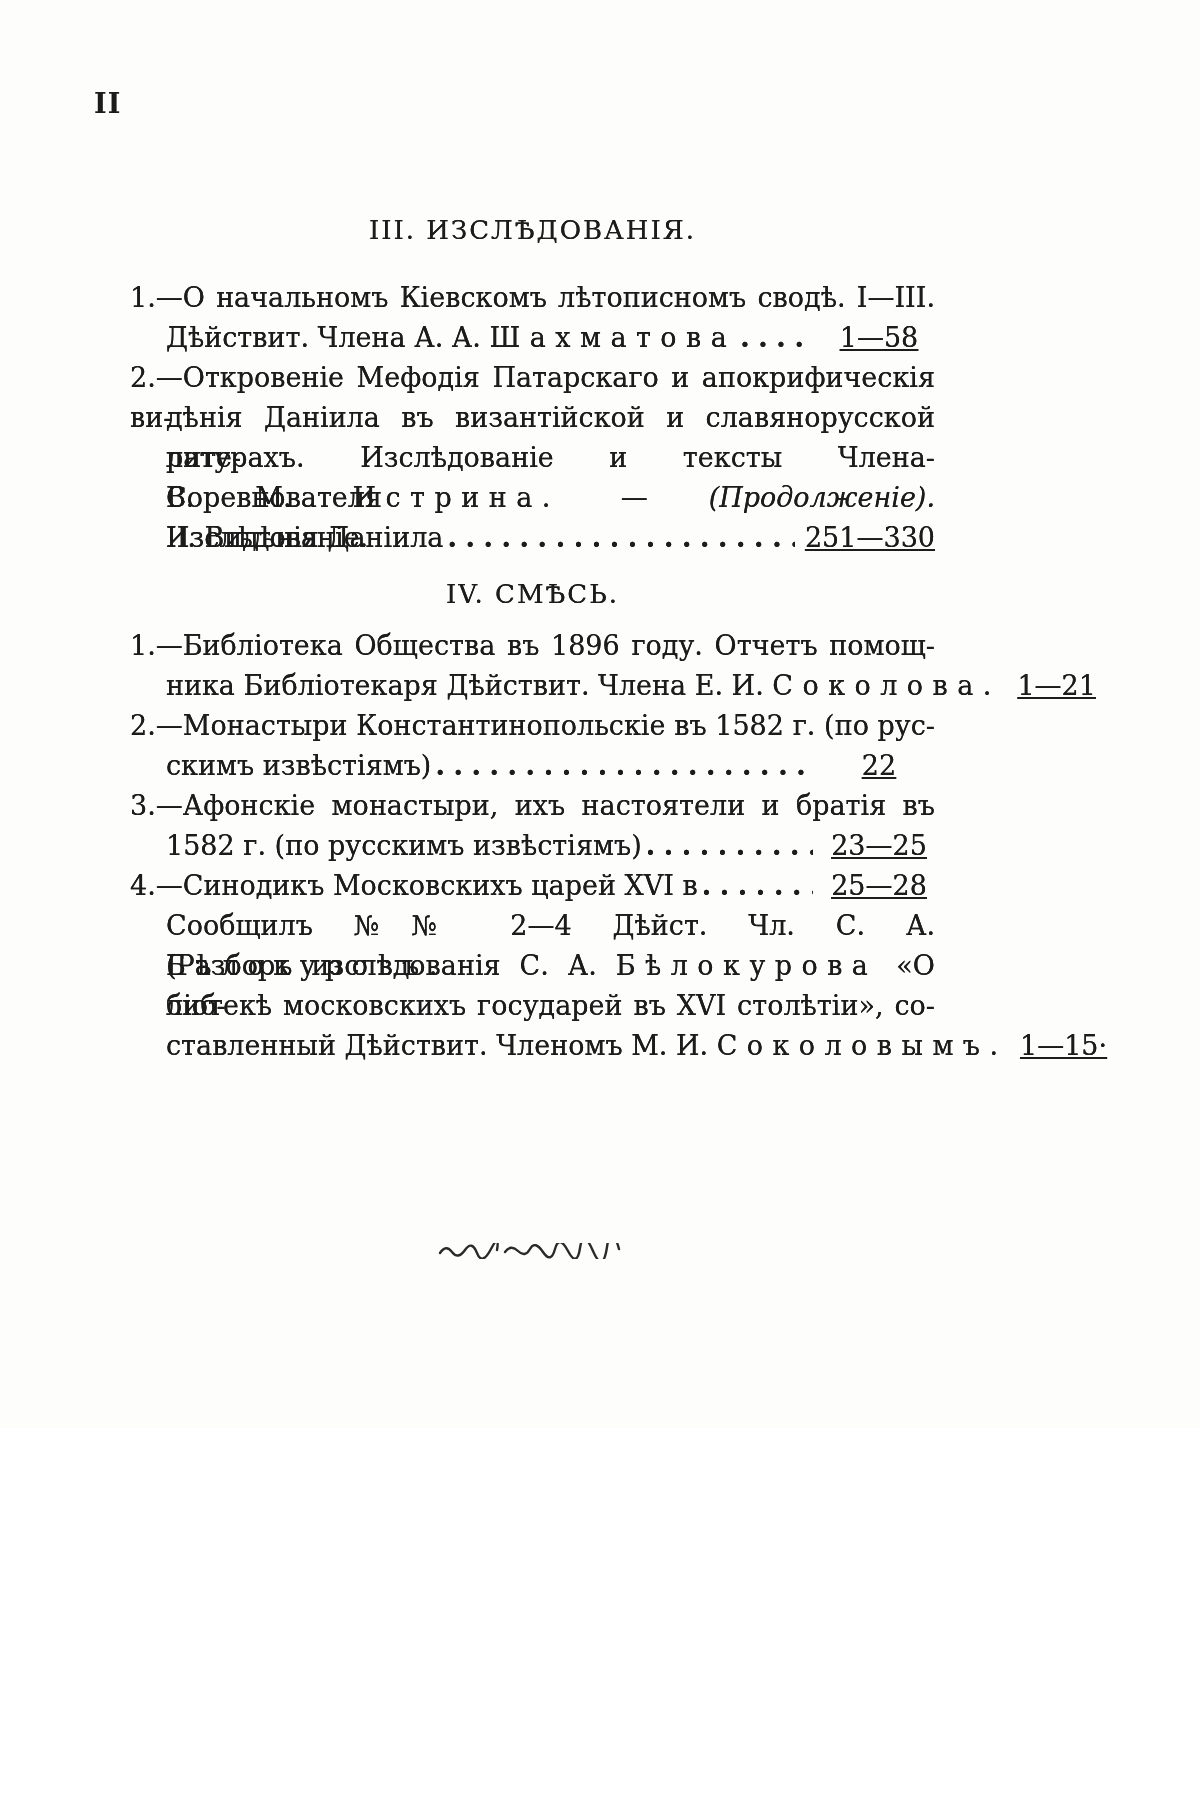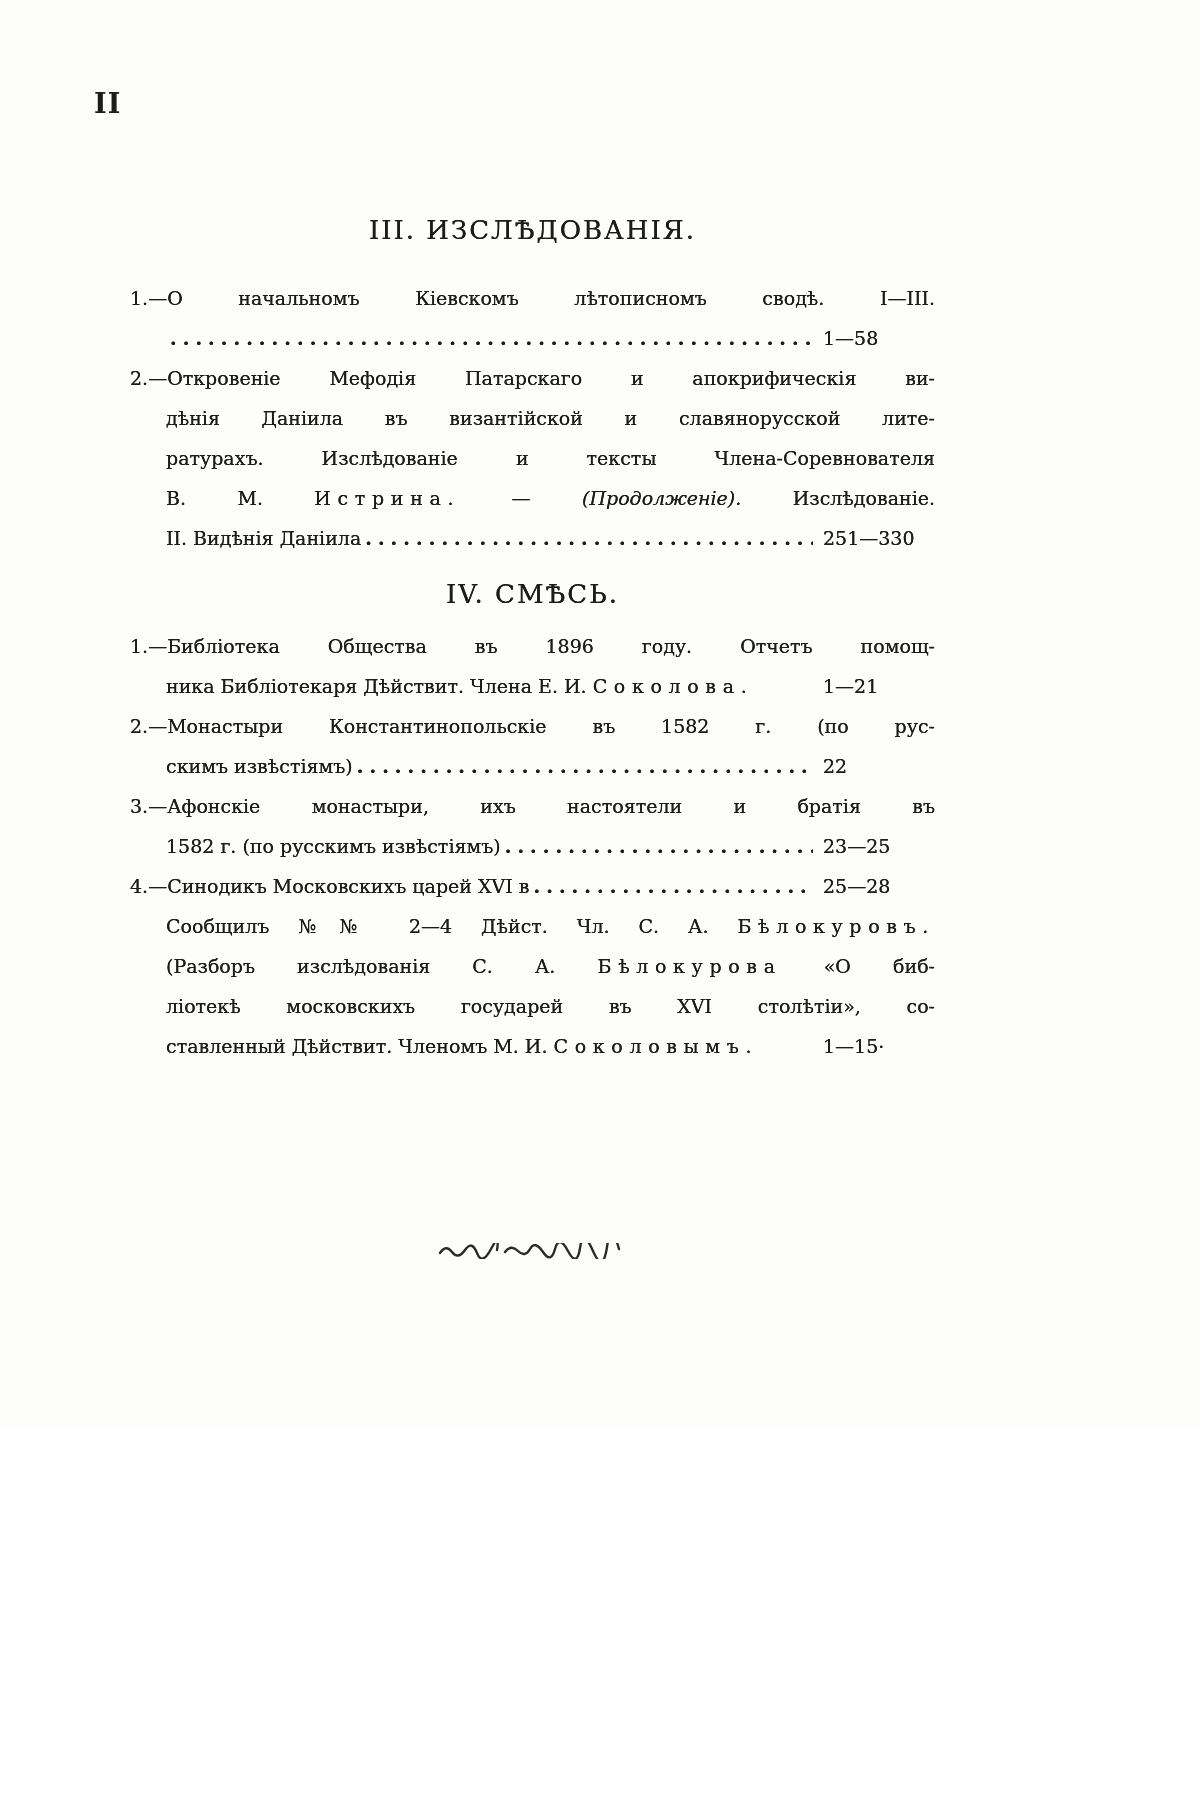--- a/index.html
+++ b/index.html
@@ -24,21 +24,21 @@
     text-align:center;
     font-size:26px; line-height:40px;
     letter-spacing:2px;
     margin:0 0 28px 0;
     text-shadow:0 0 0.6px currentColor;
   }
   .section + .section .section-heading { margin:16px 0 12px 0; }
   .entry { margin:0; }
   .line {
     height:40px; line-height:40px;
-    font-size:19px;
+    font-size:27px;
     white-space:nowrap;
   }
   .line.just {
     white-space:normal;
     text-align:justify;
     text-align-last:justify;
   }
   .line.indent { padding-left:36px; }
   .line.flexline { display:flex; align-items:baseline; }
   .flexline .txt { white-space:nowrap; }
@@ -46,23 +46,24 @@
     flex:1 1 auto;
     overflow:hidden;
     white-space:nowrap;
     letter-spacing:0.32em;
     margin:0 10px 0 4px;
     font-weight:bold;
   }
   .spacer { flex:1 1 auto; }
   .page {
     min-width:112px;
-    text-align:left;
+    text-align:center;
     white-space:nowrap;
     flex:0 0 auto;
+    text-decoration:underline;
   }
   .sp { letter-spacing:0.35em; }
   .it { font-style:italic; }
   .divider {
     margin-top:177px;
     text-align:center;
     height:20px;
   }
   .watermark {
     position:absolute; right:118px; top:1756px;
@@ -78,20 +79,21 @@
 
   <div class="folio">II</div>
 
   <div class="toc">
     <div id="toc-sections">
         <div class="section">
           <div class="section-heading">III. ИЗСЛѢДОВАНІЯ.</div>
           <div class="entry">
             <div class="line just"><span class="txt"><span>1.—О начальномъ Кіевскомъ лѣтописномъ сводѣ. I—III.</span></span></div>
             <div class="line indent flexline">
+              <span class="txt"><span>Дѣйствит. Члена А. А. </span><span class="sp">Шахматова</span></span>
               <span class="dots">..........................................................................................</span>
               <span class="page">1—58</span>
             </div>
           </div>
           <div class="entry">
             <div class="line just"><span class="txt"><span>2.—Откровеніе Мефодія Патарскаго и апокрифическія ви-</span></span></div>
             <div class="line indent just"><span class="txt"><span>дѣнія Даніила въ византійской и славянорусской лите-</span></span></div>
             <div class="line indent just"><span class="txt"><span>ратурахъ. Изслѣдованіе и тексты Члена-Соревнователя</span></span></div>
             <div class="line indent just"><span class="txt"><span>В. М. </span><span class="sp">Истрина.</span><span> — </span><span class="it">(Продолженіе).</span><span> Изслѣдованіе.</span></span></div>
             <div class="line indent flexline">

